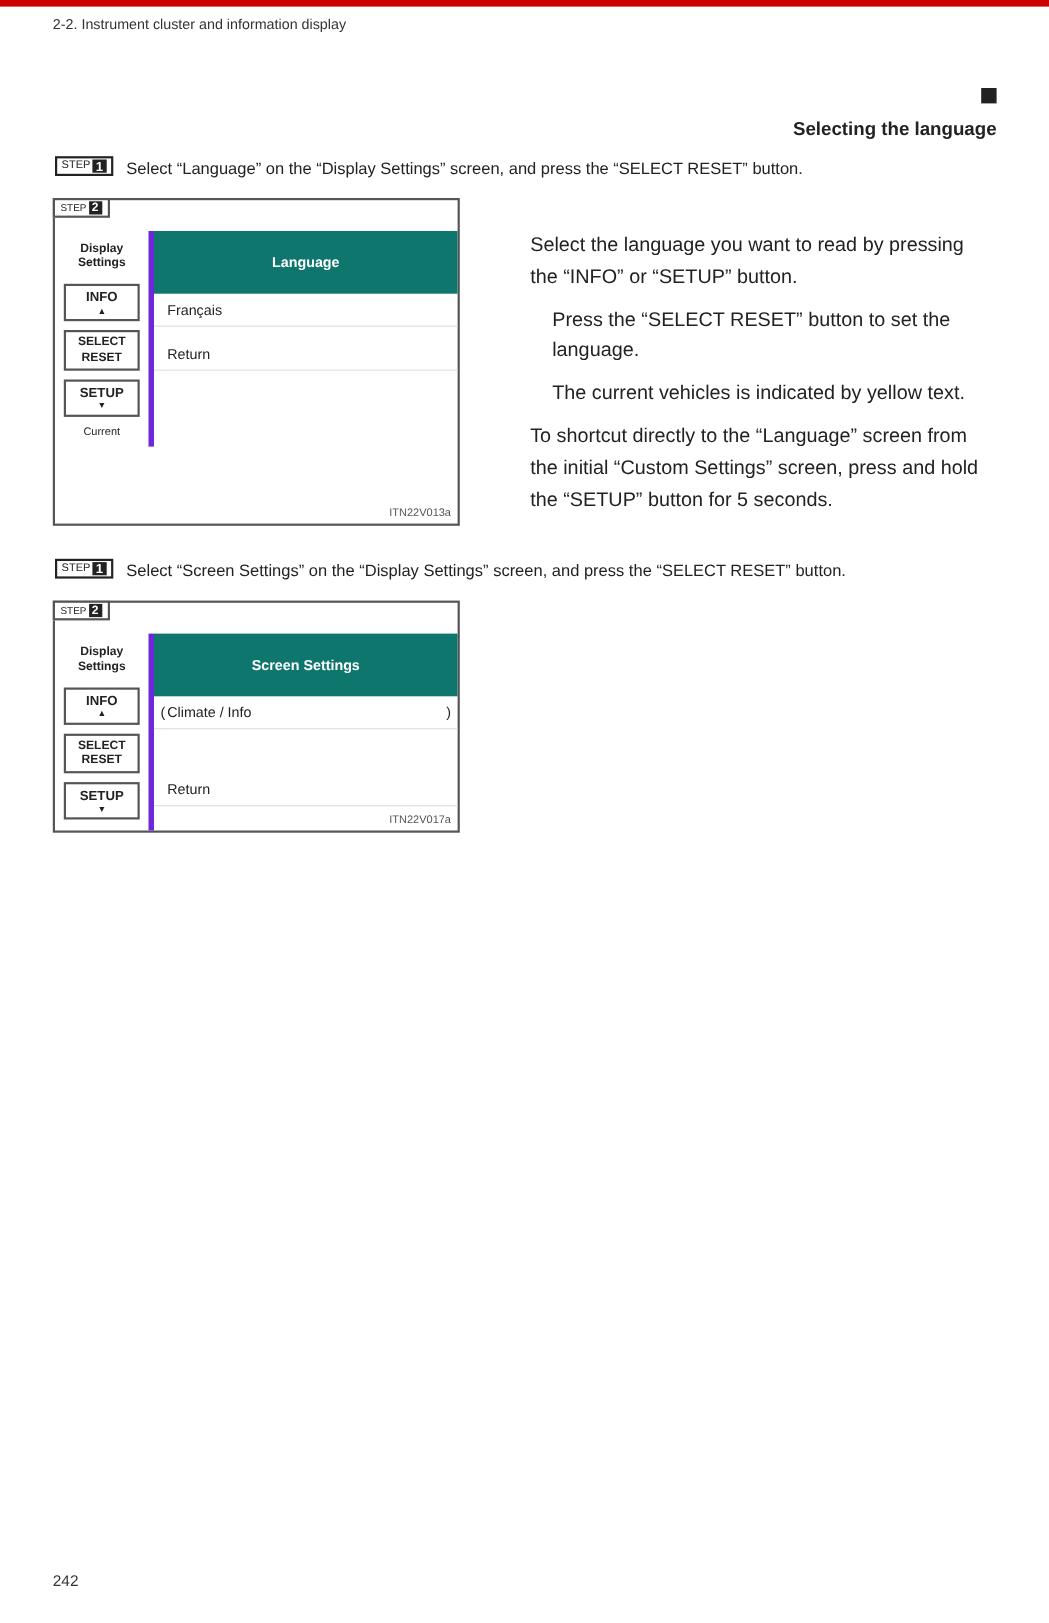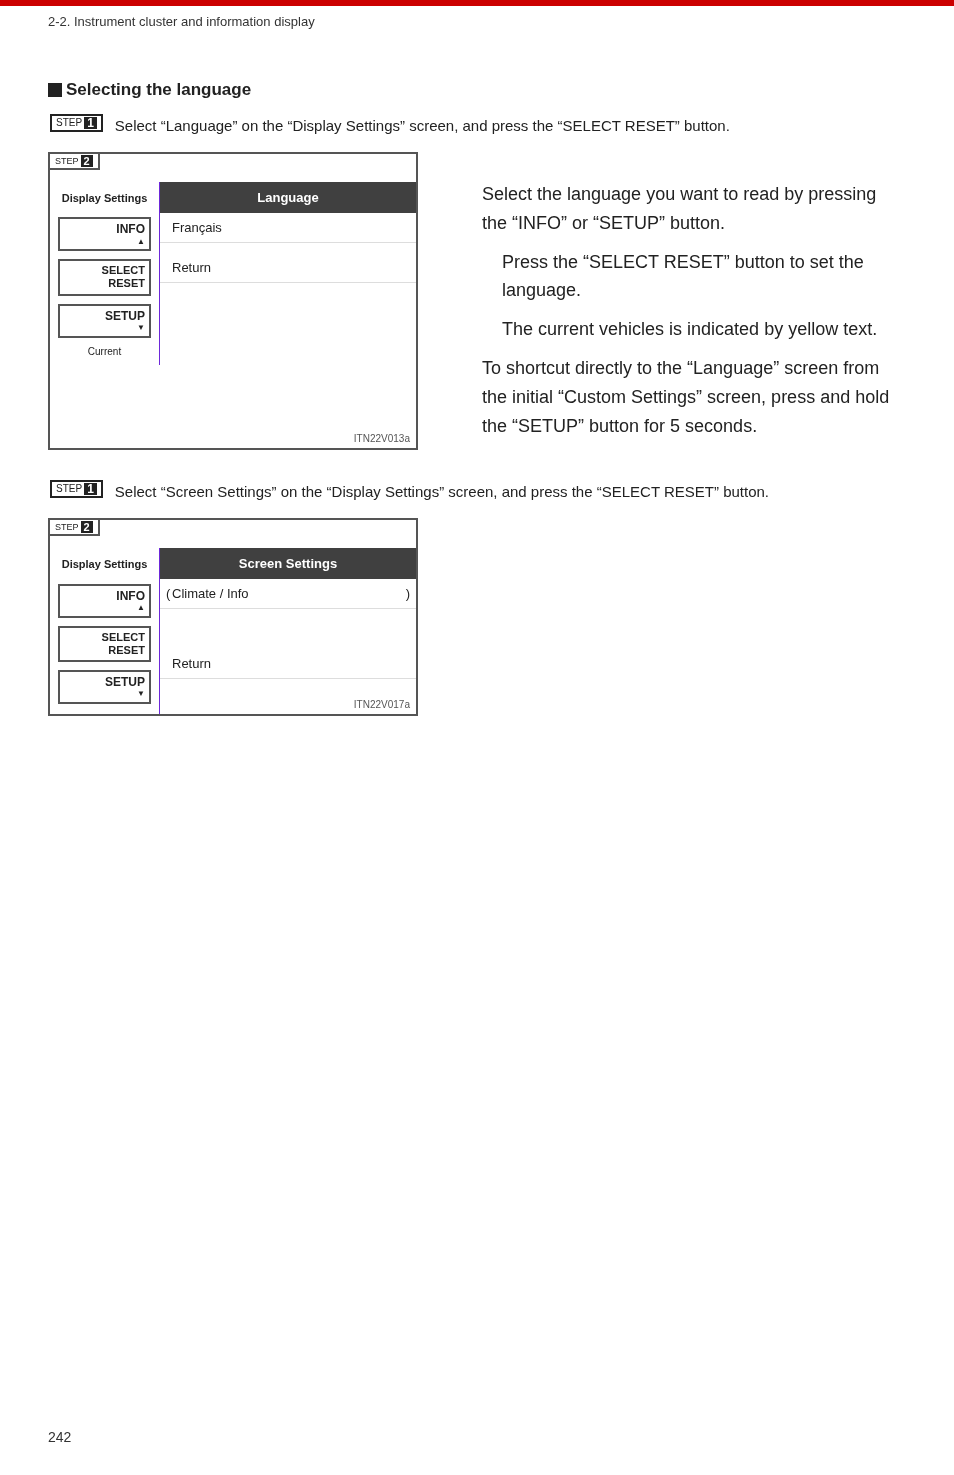--- a/index.html
+++ b/index.html
@@ -33,24 +33,25 @@
       position: absolute;
       top: 50px;
       left: 0;
       right: 0;
       padding: 0 48px;
     }
 
     
     .section-heading {
       display: flex;
-      align-items: center;
-      gap: 4px;
+      align-items: flex-end;
+      gap: 14px;
       margin-bottom: 14px;
       margin-top: 30px;
+      flex-direction: column;
     }
     .section-heading-icon {
       width: 14px;
       height: 14px;
       background: #222;
       flex-shrink: 0;
     }
     .section-heading-text {
       font-size: 17px;
       font-weight: bold;
@@ -135,40 +136,40 @@
       font-size: 11px;
       font-weight: bold;
     }
 
     .panel-body {
       display: flex;
       margin-top: 28px;
     }
 
     .panel-left {
-      width: 110px;
-      border-right: 1px solid #6d28d9;
+      width: 90px;
+      border-right: 5px solid #6d28d9;
       display: flex;
       flex-direction: column;
       padding: 6px 0;
     }
 
     .panel-display-settings {
       text-align: center;
       font-size: 11px;
       font-weight: bold;
       line-height: 1.2;
       padding: 4px 6px 8px 6px;
       border-bottom: none;
     }
 
     .panel-btn {
       border: 2px solid #555;
       margin: 4px 8px;
-      text-align: right;
+      text-align: center;
       font-size: 12px;
       font-weight: bold;
       padding: 3px 4px;
       line-height: 1.2;
     }
     .panel-btn.small {
       font-size: 11px;
     }
 
     .panel-current {
@@ -178,26 +179,26 @@
       margin-top: auto;
     }
 
     .panel-right {
       flex: 1;
       display: flex;
       flex-direction: column;
     }
 
     .panel-menu-title {
-      background: #404040;
+      background: #0f766e;
       color: #fff;
       text-align: center;
       font-size: 13px;
       font-weight: bold;
-      padding: 8px 8px;
+      padding: 21px 8px;
     }
 
     .panel-menu-item {
       padding: 7px 12px;
       font-size: 13px;
       border-bottom: 1px solid #ddd;
       position: relative;
     }
     .panel-menu-item.selected {
       

